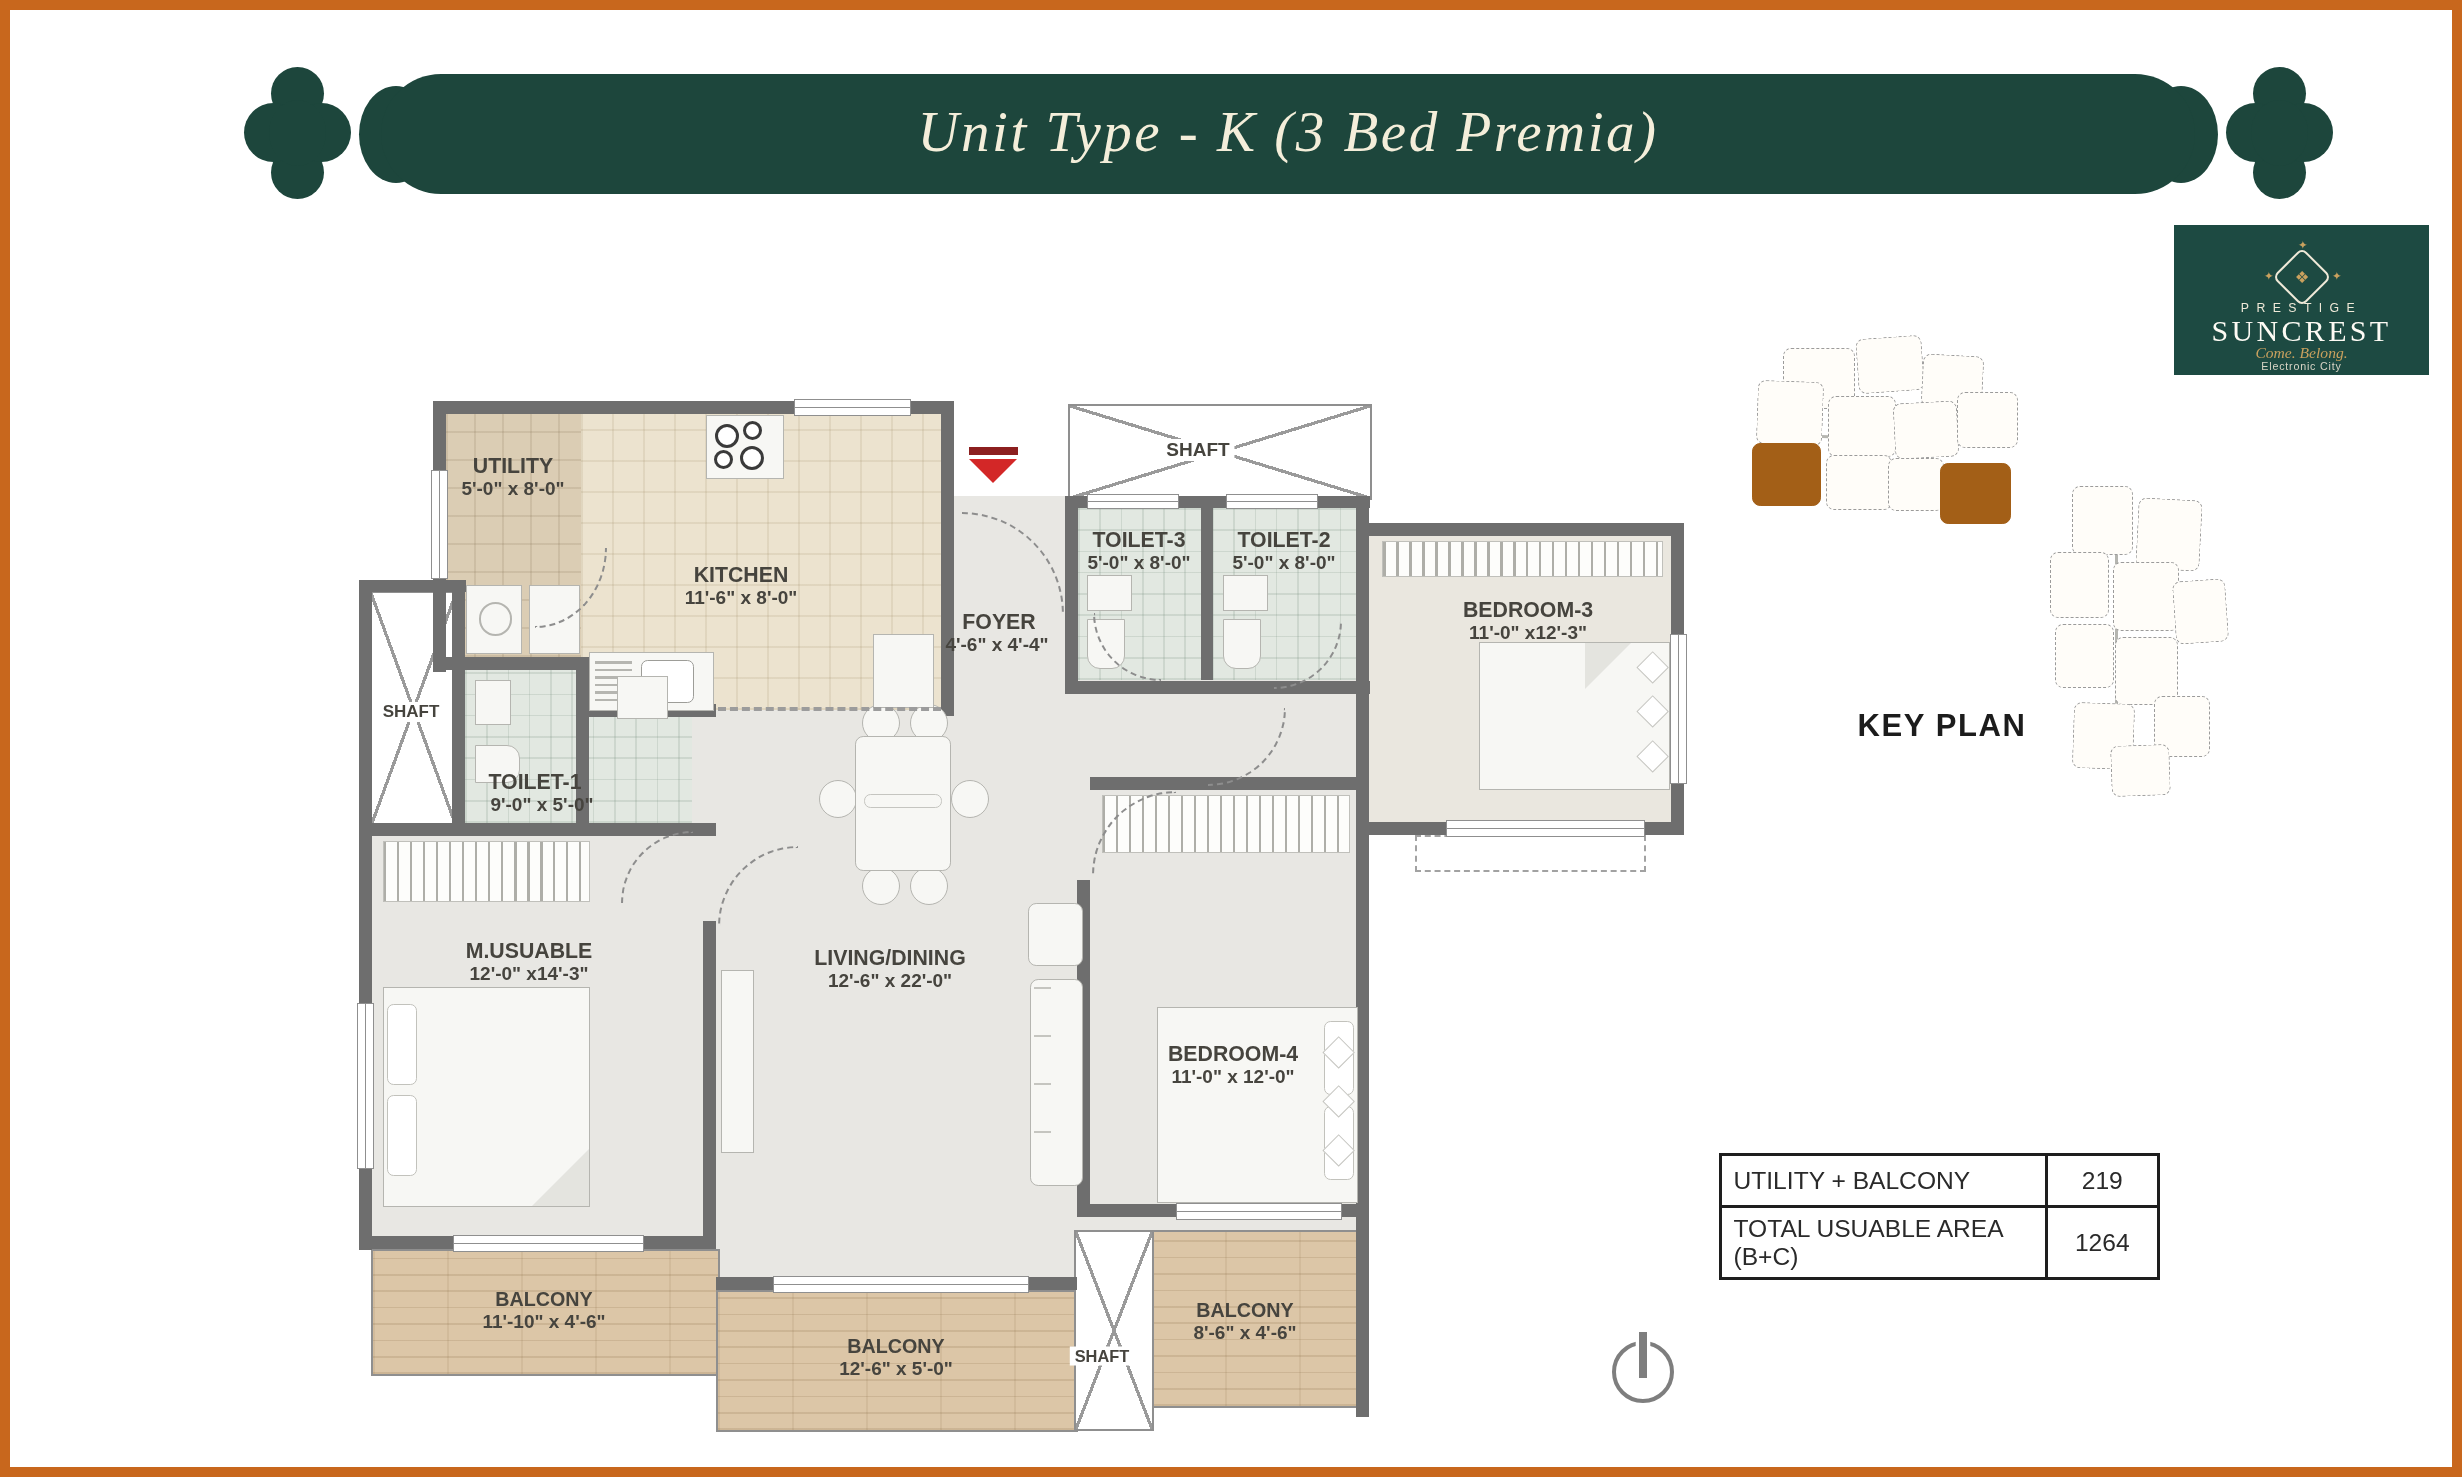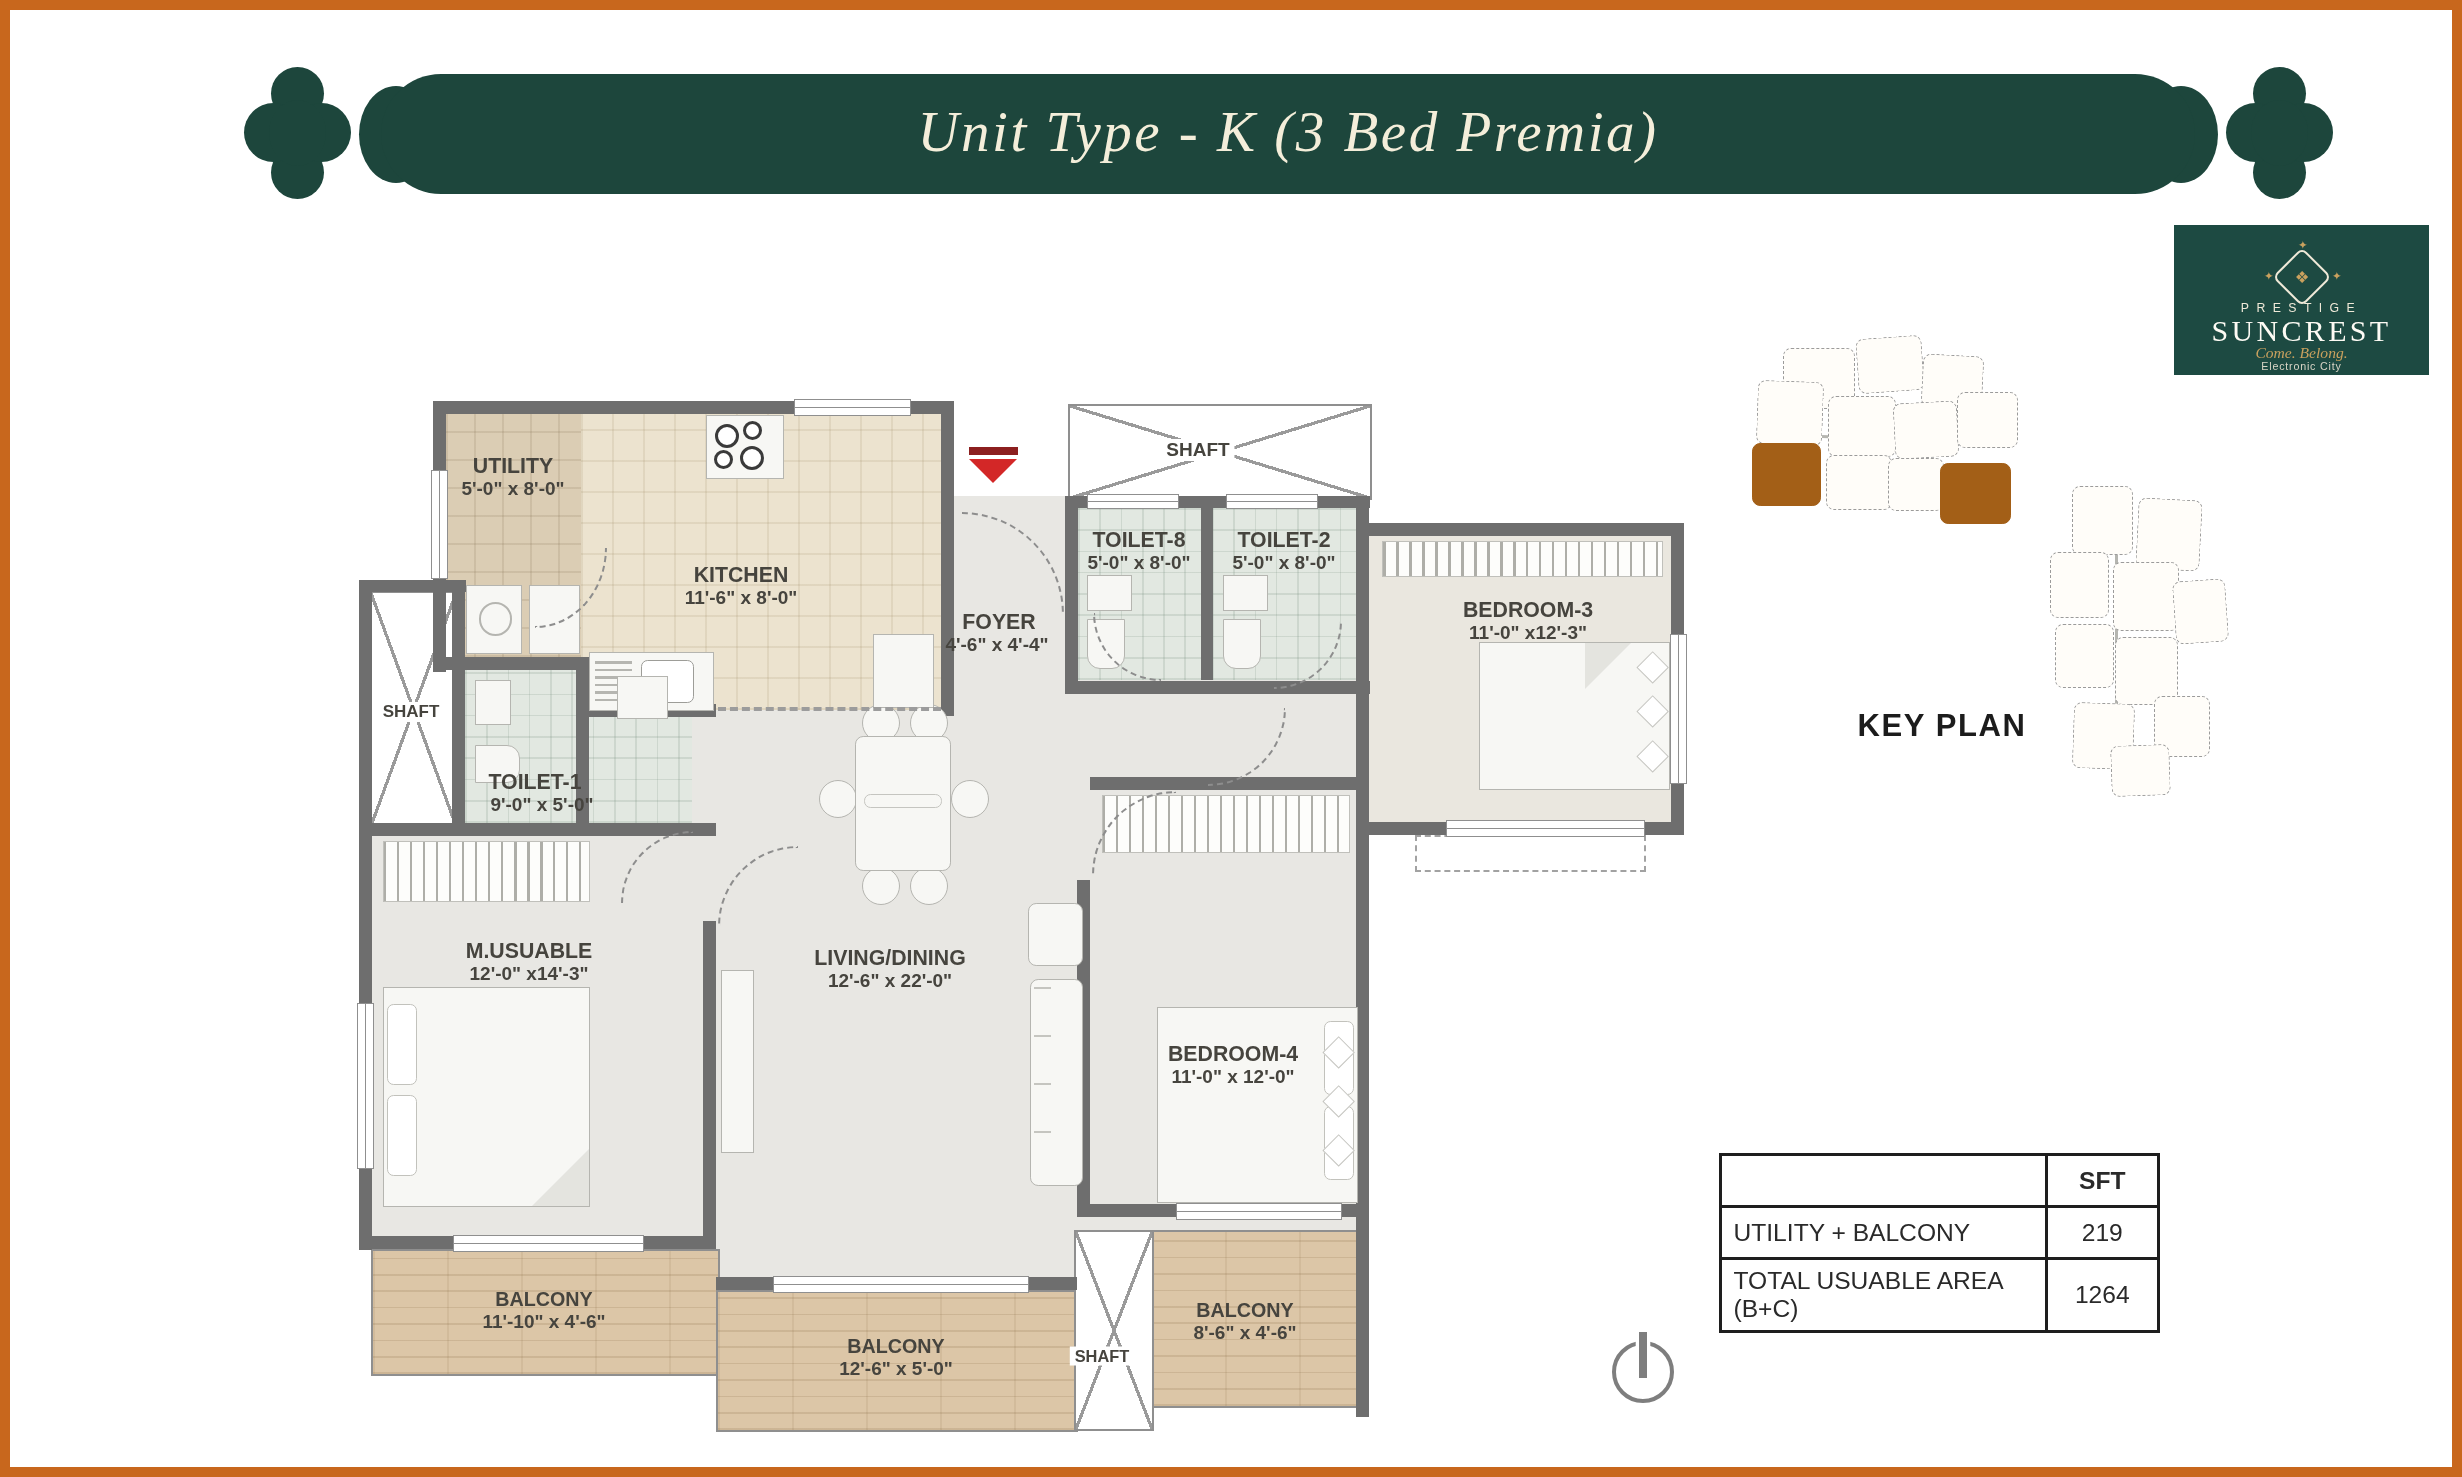--- a/index.html
+++ b/index.html
@@ -305,21 +305,21 @@
     <div class="arrow-bar"></div>
     <div class="arrow-tri"></div>
 
     <div class="room-label" style="left:503px;top:456px;">UTILITY</div>
     <div class="room-dims" style="left:503px;top:479px;">5'-0" x 8'-0"</div>
     <div class="room-label" style="left:731px;top:565px;">KITCHEN</div>
     <div class="room-dims" style="left:731px;top:588px;">11'-6" x 8'-0"</div>
     <div class="room-label" style="left:989px;top:612px;">FOYER</div>
     <div class="room-dims" style="left:987px;top:635px;">4'-6" x 4'-4"</div>
     <div class="shaft-label" style="left:1188px;top:440px;">SHAFT</div>
-    <div class="room-label" style="left:1129px;top:530px;">TOILET-8</div>
+    <div class="room-label" style="left:1129px;top:530px;">TOILET-3</div>
     <div class="room-dims" style="left:1129px;top:553px;">5'-0" x 8'-0"</div>
     <div class="room-label" style="left:1274px;top:530px;">TOILET-2</div>
     <div class="room-dims" style="left:1274px;top:553px;">5'-0" x 8'-0"</div>
     <div class="room-label" style="left:1518px;top:600px;">BEDROOM-3</div>
     <div class="room-dims" style="left:1518px;top:623px;">11'-0" x12'-3"</div>
     <div class="shaft-label" style="left:401px;top:702px;font-size:17px;">SHAFT</div>
     <div class="room-label" style="left:525px;top:772px;">TOILET-1</div>
     <div class="room-dims" style="left:532px;top:795px;">9'-0" x 5'-0"</div>
     <div class="room-label" style="left:519px;top:941px;">M.USUABLE</div>
     <div class="room-dims" style="left:519px;top:964px;">12'-0" x14'-3"</div>
@@ -333,24 +333,20 @@
     <div class="room-dims" style="left:886px;top:1359px;">12'-6" x 5'-0"</div>
     <div class="shaft-label" style="left:1092px;top:1346px;font-size:16.4px;">SHAFT</div>
     <div class="room-label" style="left:1235px;top:1300px;font-size:19.7px;">BALCONY</div>
     <div class="room-dims" style="left:1235px;top:1323px;">8'-6" x 4'-6"</div>
   </div>
 
 
   <table class="area-table">
     <tbody>
     <tr>
-      <td class="at-label"></td>
-      <td class="at-val sft">SFT</td>
-    </tr>
-    <tr>
       <td class="at-label">UTILITY + BALCONY</td>
       <td class="at-val">219</td>
     </tr>
     <tr>
       <td class="at-label">TOTAL USUABLE AREA (B+C)</td>
       <td class="at-val">1264</td>
     </tr>
   </tbody>
     </table>
 

